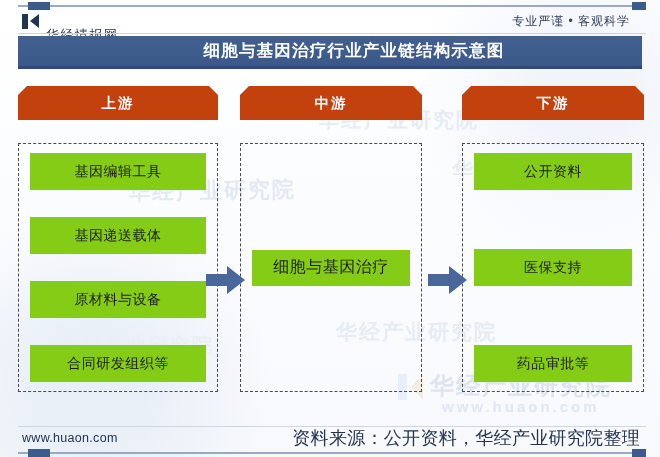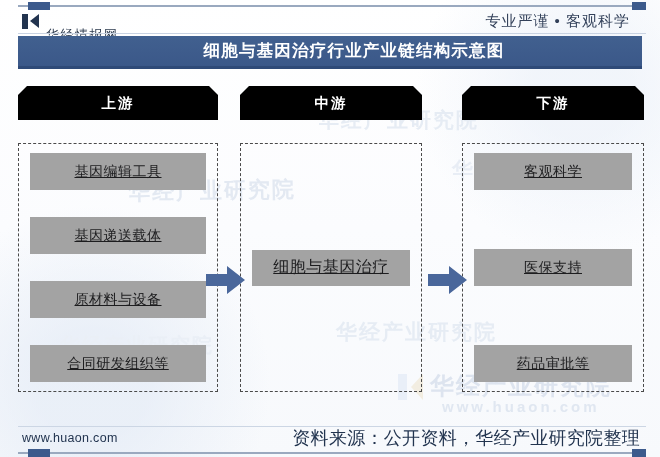--- a/index.html
+++ b/index.html
@@ -119,21 +119,21 @@
     border-bottom: 7.5px solid transparent;
     border-right: 9px solid #22344f;
   }
   .brand-name {
     font-size: 13px;
     color: #2d3b4f;
     letter-spacing: 1.5px;
     margin-top: 27px;
   }
   .tagline {
-    font-size: 15px;
+    font-size: 12px;
     color: #33415a;
     letter-spacing: 1px;
   }
 
   .header-divider {
     position: absolute;
     left: 18px; right: 14px; top: 33px;
     height: 1px;
     background: #c9d3e2;
   }
@@ -170,21 +170,21 @@
   .col {
     position: absolute;
     top: 0;
   }
   .col-up   { left: 18px;  width: 200px; }
   .col-mid  { left: 240px; width: 182px; }
   .col-down { left: 462px; width: 182px; }
 
   .col-head {
     height: 34px;
-    background: #000000;
+    background: #c2410c;
     color: #ffffff;
     font-size: 14.5px;
     font-weight: 700;
     letter-spacing: 2px;
     display: flex;
     align-items: center;
     justify-content: center;
     clip-path: polygon(9px 0, calc(100% - 9px) 0, 100% 9px, 100% 100%, 0 100%, 0 9px);
     box-shadow: 0 1px 2px rgba(60,80,120,0.15);
   }
@@ -201,29 +201,28 @@
   }
   .col-body.stack {
     justify-content: space-between;
   }
   .col-body.center {
     justify-content: center;
     align-items: stretch;
   }
 
   .item {
-    background: #a3a3a3;
+    background: #84cc16;
     color: #1d1d1f;
     font-size: 14px;
     height: 37px;
     display: flex;
     align-items: center;
     justify-content: center;
     letter-spacing: 0.5px;
-    text-decoration: underline;
   }
   .item.mid {
     height: 36px;
     font-size: 16px;
   }
 
   
   .arrow {
     position: absolute;
     top: 265px;
@@ -331,21 +330,21 @@
     <div class="col col-mid">
       <div class="col-head">中游</div>
       <div class="col-body center">
         <div class="item mid">细胞与基因治疗</div>
       </div>
     </div>
 
     <div class="col col-down">
       <div class="col-head">下游</div>
       <div class="col-body stack">
-        <div class="item">客观科学</div>
+        <div class="item">公开资料</div>
         <div class="item">医保支持</div>
         <div class="item">药品审批等</div>
       </div>
     </div>
   </div>
 
   <div class="arrow arrow-1">
     <svg width="40" height="30" viewBox="0 0 40 30" aria-hidden="true">
       <polygon points="0,9 21,9 21,1 39,15 21,29 21,21 0,21" fill="#4a679b"></polygon>
     </svg>

